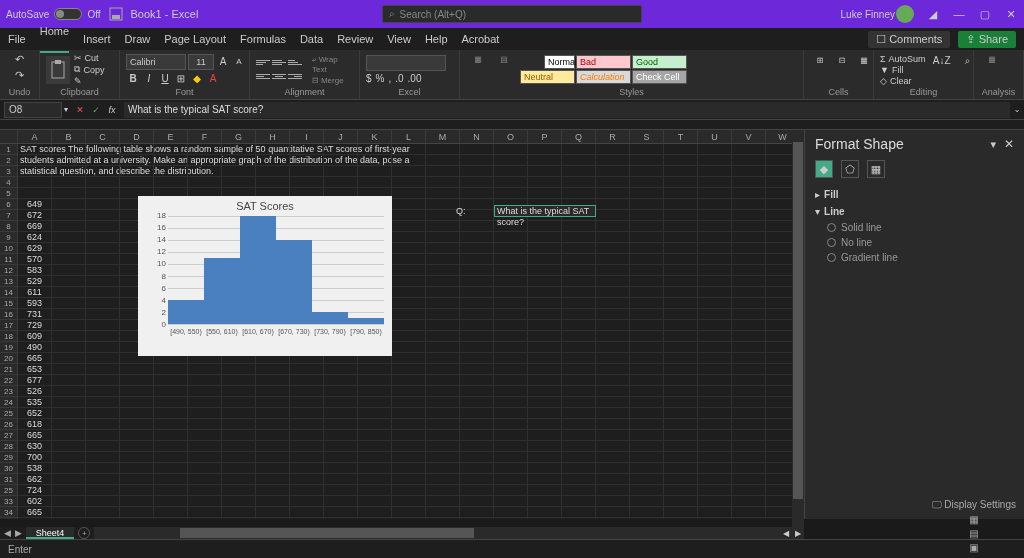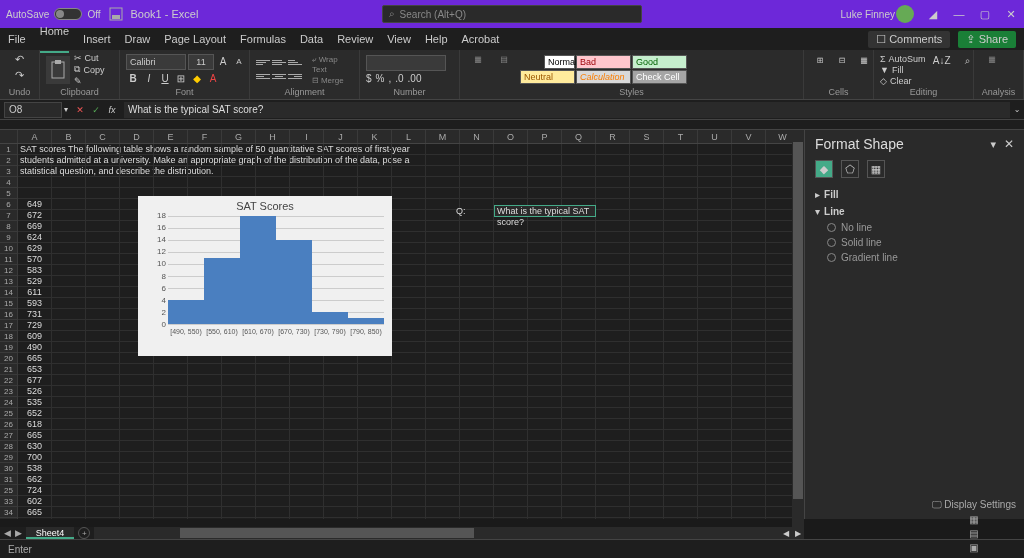--- a/index.html
+++ b/index.html
@@ -289,21 +289,21 @@
         <div class="num-select"></div>
         <div class="num-row">
           <span>$</span>
           <span>%</span>
           <span>,</span>
           <span>.0</span>
           <span>.00</span>
         </div>
       </div>
     </div>
-    <div class="ribgroup-label">Number</div>
+    <div class="ribgroup-label">Excel</div>
   </div>
   <div class="ribgroup styles-group">
     <div class="ribgroup-content">
       <div class="cond-area">
         <div class="cond-btn">
             <span>▦</span>
           </div>
         <div class="cond-btn">
             <span>▤</span>
           </div>
@@ -1397,25 +1397,25 @@
         <span>▸</span>
         <span style="font-weight:bold">Fill</span>
       </div>
       <div class="pane-sect-head">
         <span>▾</span>
         <span style="font-weight:bold">Line</span>
       </div>
       <div class="pane-sect-body">
         <div class="radio">
             <span class="radio-dot"></span>
-            <span>No line</span>
+            <span>Solid line</span>
           </div>
         <div class="radio">
             <span class="radio-dot"></span>
-            <span>Solid line</span>
+            <span>No line</span>
           </div>
         <div class="radio">
             <span class="radio-dot"></span>
             <span>Gradient line</span>
           </div>
       </div>
     </div>
   </div>
 </div>
 

